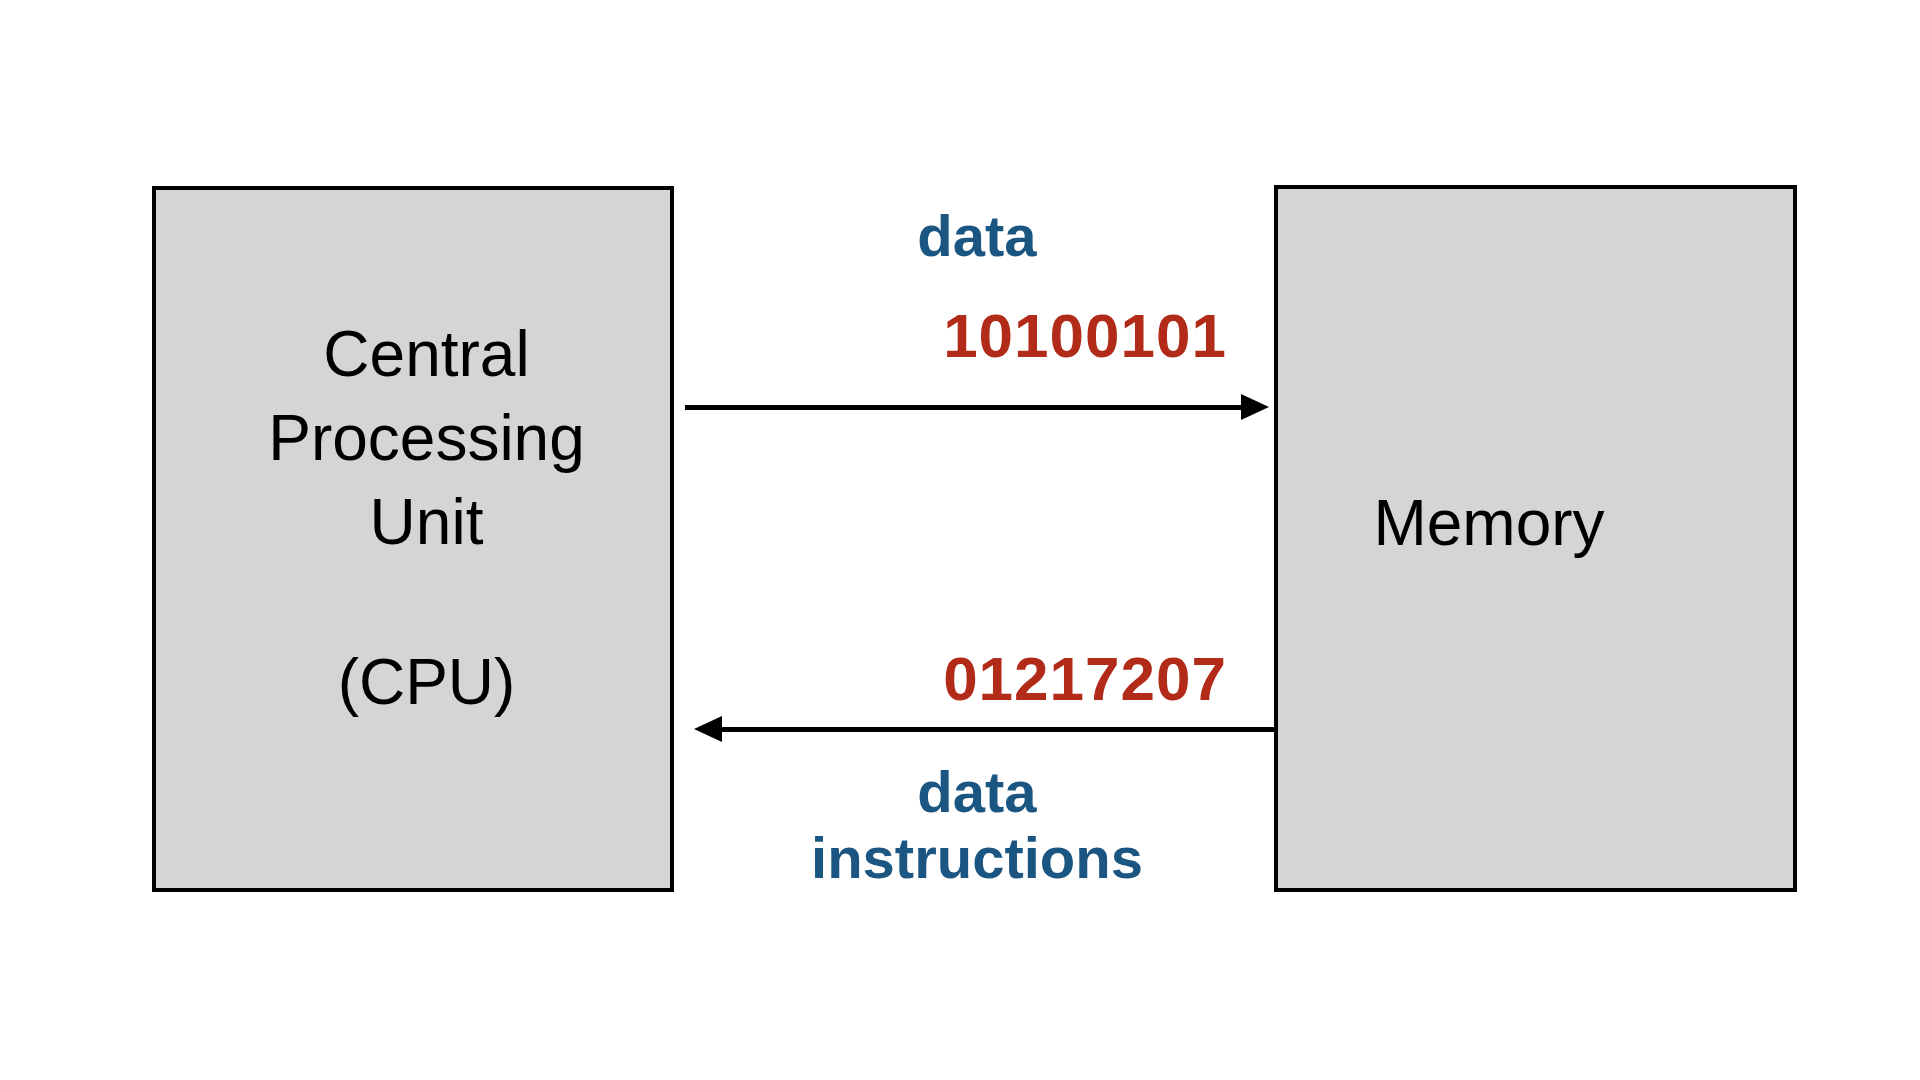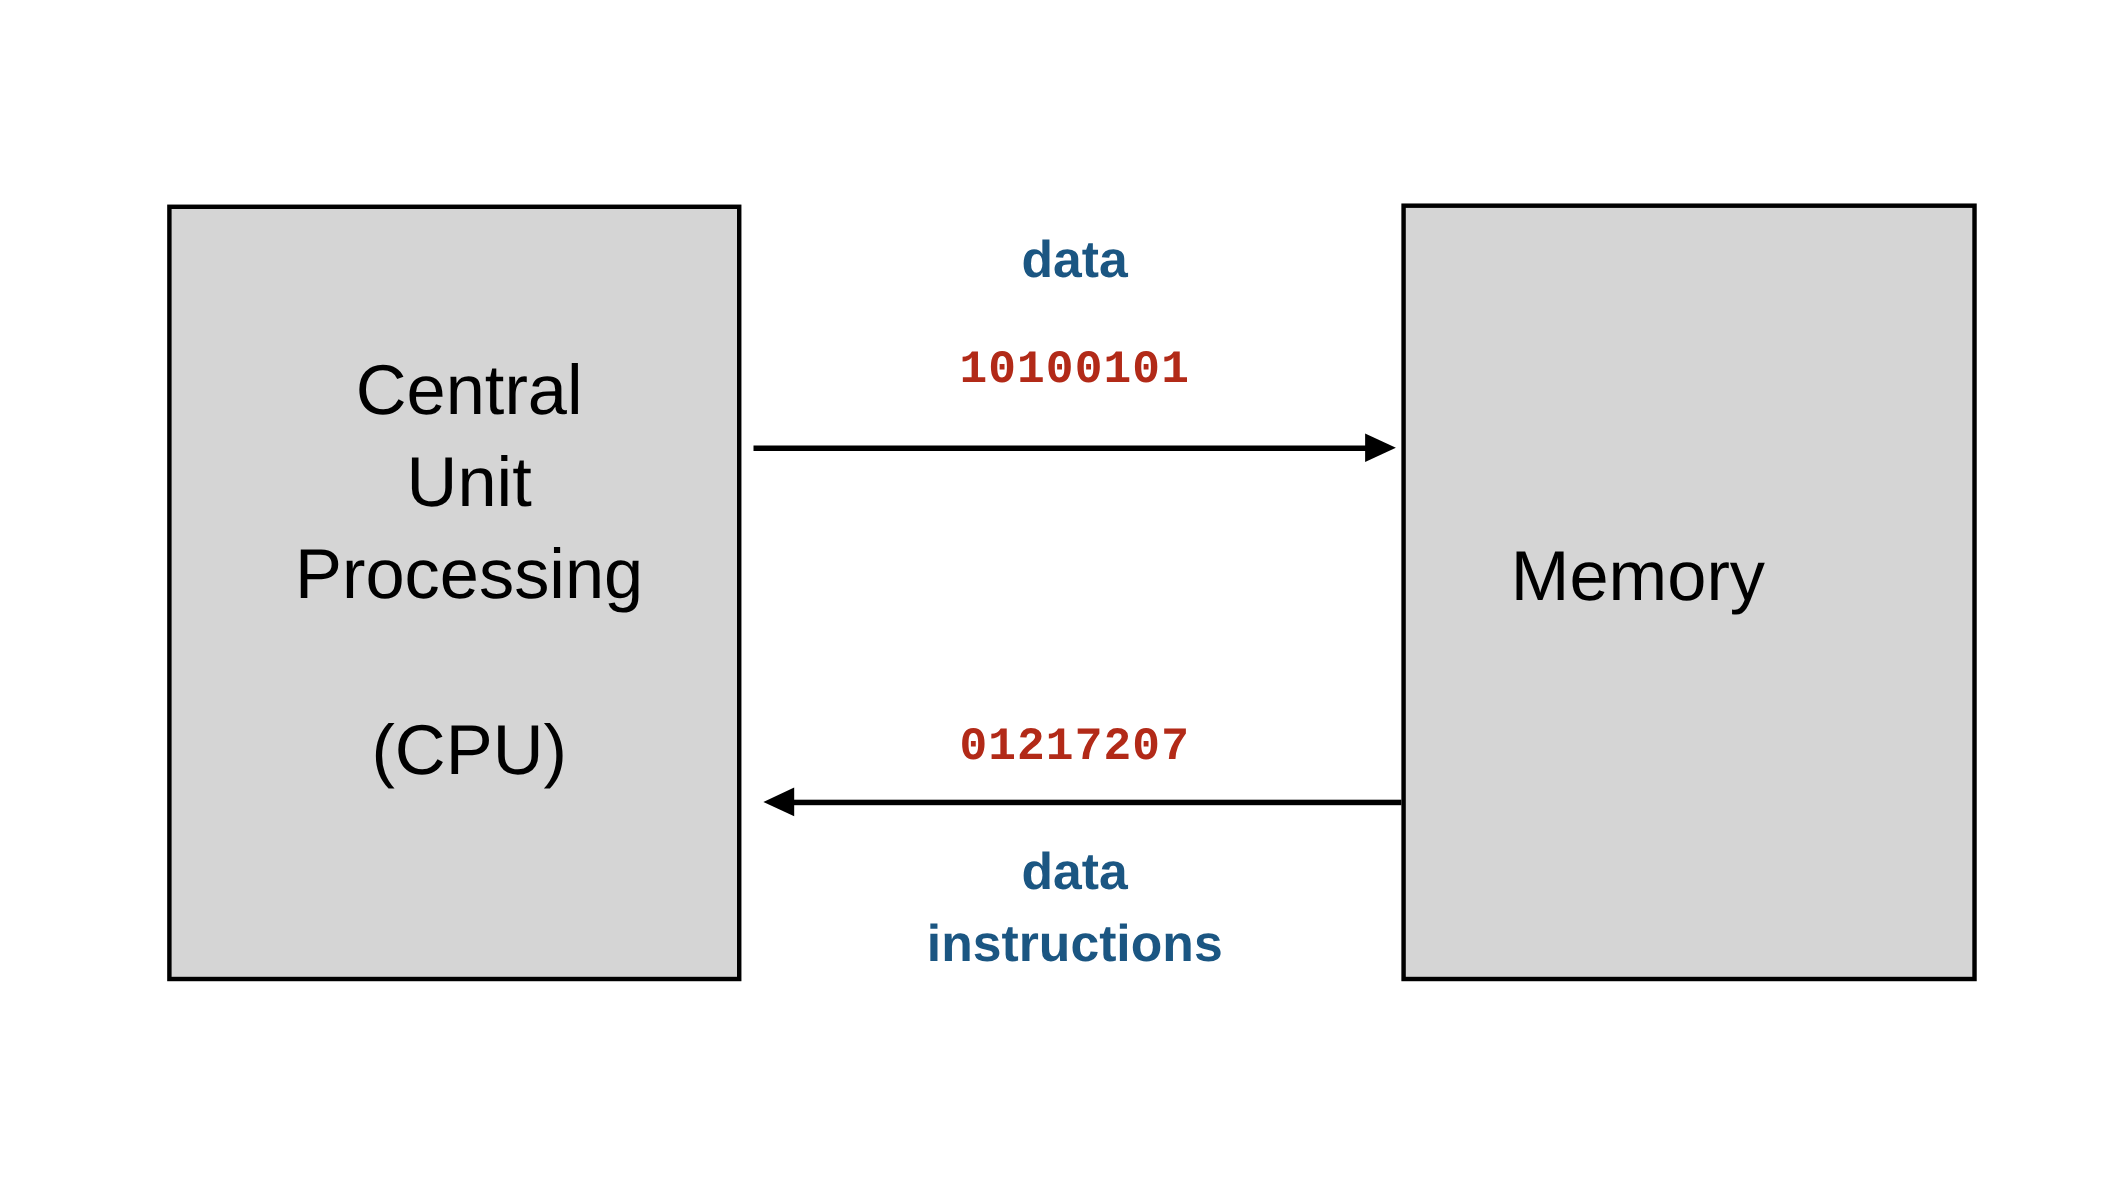--- a/index.html
+++ b/index.html
@@ -41,32 +41,33 @@
   .line-spacer { height: 76px; }
 
   .channel-text {
     position: absolute;
     left: 727px;
     width: 500px;
     text-align: center;
   }
   .blue-label {
     color: var(--blue);
-    font-size: 47px;
+    font-size: 58px;
     font-weight: 700;
   }
   #top-data-label { top: 209px; line-height: 54px; }
   #bottom-data-label { top: 759px; line-height: 66px; }
   .binary {
     color: var(--red);
-    font-family: Liberation Mono, monospace;
-    font-size: 42px;
+    font-family: Liberation Sans, sans-serif;
+    font-size: 62px;
     font-weight: 700;
     line-height: 76px;
     letter-spacing: 1px;
+    text-align: right;
   }
   #top-binary    { top: 298px; }
   #bottom-binary { top: 641px; }
 
   .arrow-line {
     position: absolute;
     height: 5px;
     background: var(--arrow);
   }
   #top-arrow-line    { left: 685px; top: 405px; width: 558px; }
@@ -90,22 +91,22 @@
   }
 </style>
 </head>
 <body>
 
 <div id="canvas">
 
   <div id="cpu-box" class="box"></div>
   <div id="cpu-label" class="box-label">
     <div>Central</div>
+    <div>Processing</div>
     <div>Unit</div>
-    <div>Processing</div>
     <div class="line-spacer"></div>
     <div>(CPU)</div>
   </div>
 
   <div id="memory-box" class="box"></div>
   <div id="memory-label" class="box-label">Memory</div>
 
   <div id="top-data-label" class="channel-text blue-label">data</div>
   <div id="top-binary" class="channel-text binary">10100101</div>
   <div id="top-arrow-line" class="arrow-line"></div>

